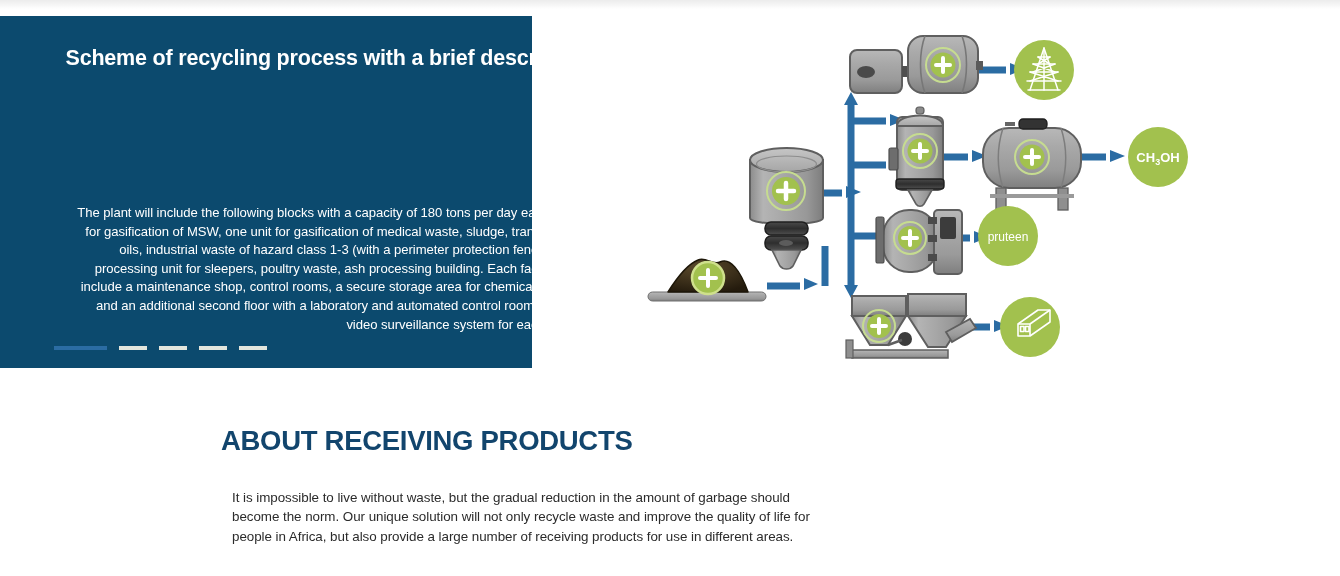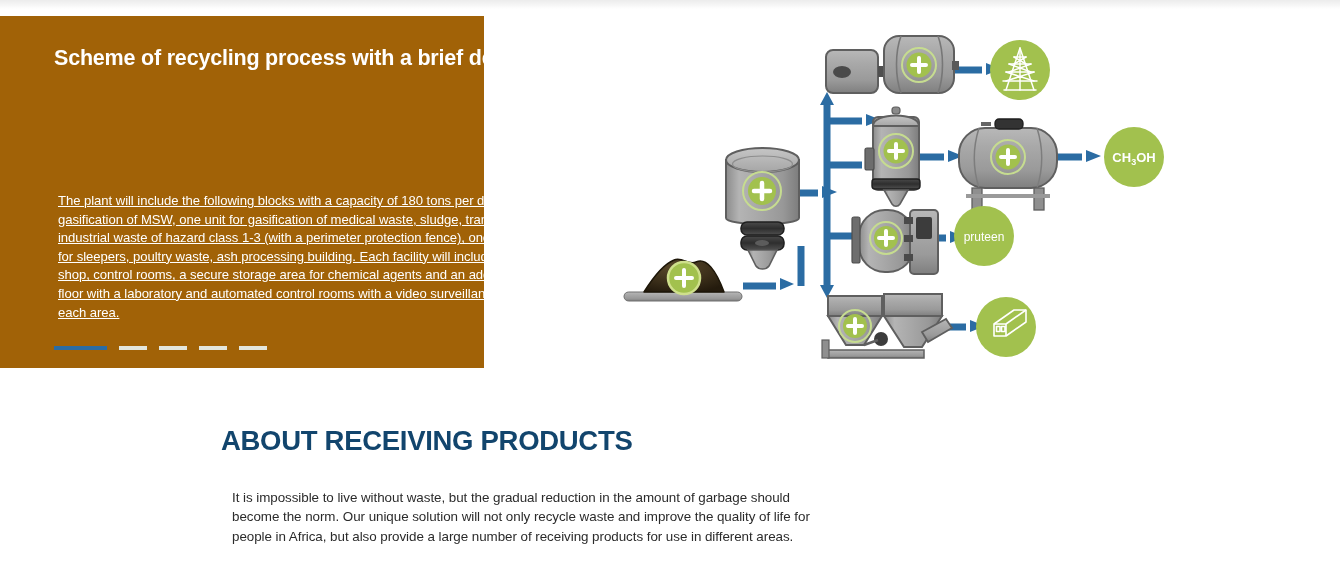--- a/index.html
+++ b/index.html
@@ -23,23 +23,24 @@
     left: 0; top: 0;
     width: 1340px; height: 9px;
     background: linear-gradient(to bottom, #ececec 0%, #f7f7f7 60%, #ffffff 100%);
   }
 
   
   .hero {
     position: absolute;
     left: 0;
     top: 16px;
-    width: 484px;
+    width: 532px;
     height: 352px;
-    background: #a16207;
+    background: #0c4a6e;
+    text-align: right;
   }
   .hero-title {
     position: absolute;
     left: 54px;
     top: 30px;
     width: 540px;
     color: #ffffff;
     font-size: 21.5px;
     font-weight: bold;
     letter-spacing: -0.2px;
@@ -48,21 +49,21 @@
   .hero-body {
     position: absolute;
     left: 54px;
     top: 172px;
     width: 540px;
     color: #ffffff;
     font-size: 13.1px;
     line-height: 18.6px;
     letter-spacing: -0.05px;
   }
-  .hero-body p { margin: 4px; text-decoration: underline; }
+  .hero-body p { margin: 16px; }
 
   .pager {
     position: absolute;
     left: 54px;
     top: 330px;
     display: flex;
     align-items: center;
     gap: 12px;
   }
   .pager-dash {
@@ -73,21 +74,21 @@
     cursor: pointer;
   }
   .pager-dash.active {
     width: 53px;
     background: #2b6ca3;
   }
 
   
   .diagram {
     position: absolute;
-    left: 616px;
+    left: 640px;
     top: 14px;
     width: 560px;
     height: 360px;
     text-decoration: underline;
   }
   .diagram svg { display: block; }
 
   
   .about {
     position: absolute;

